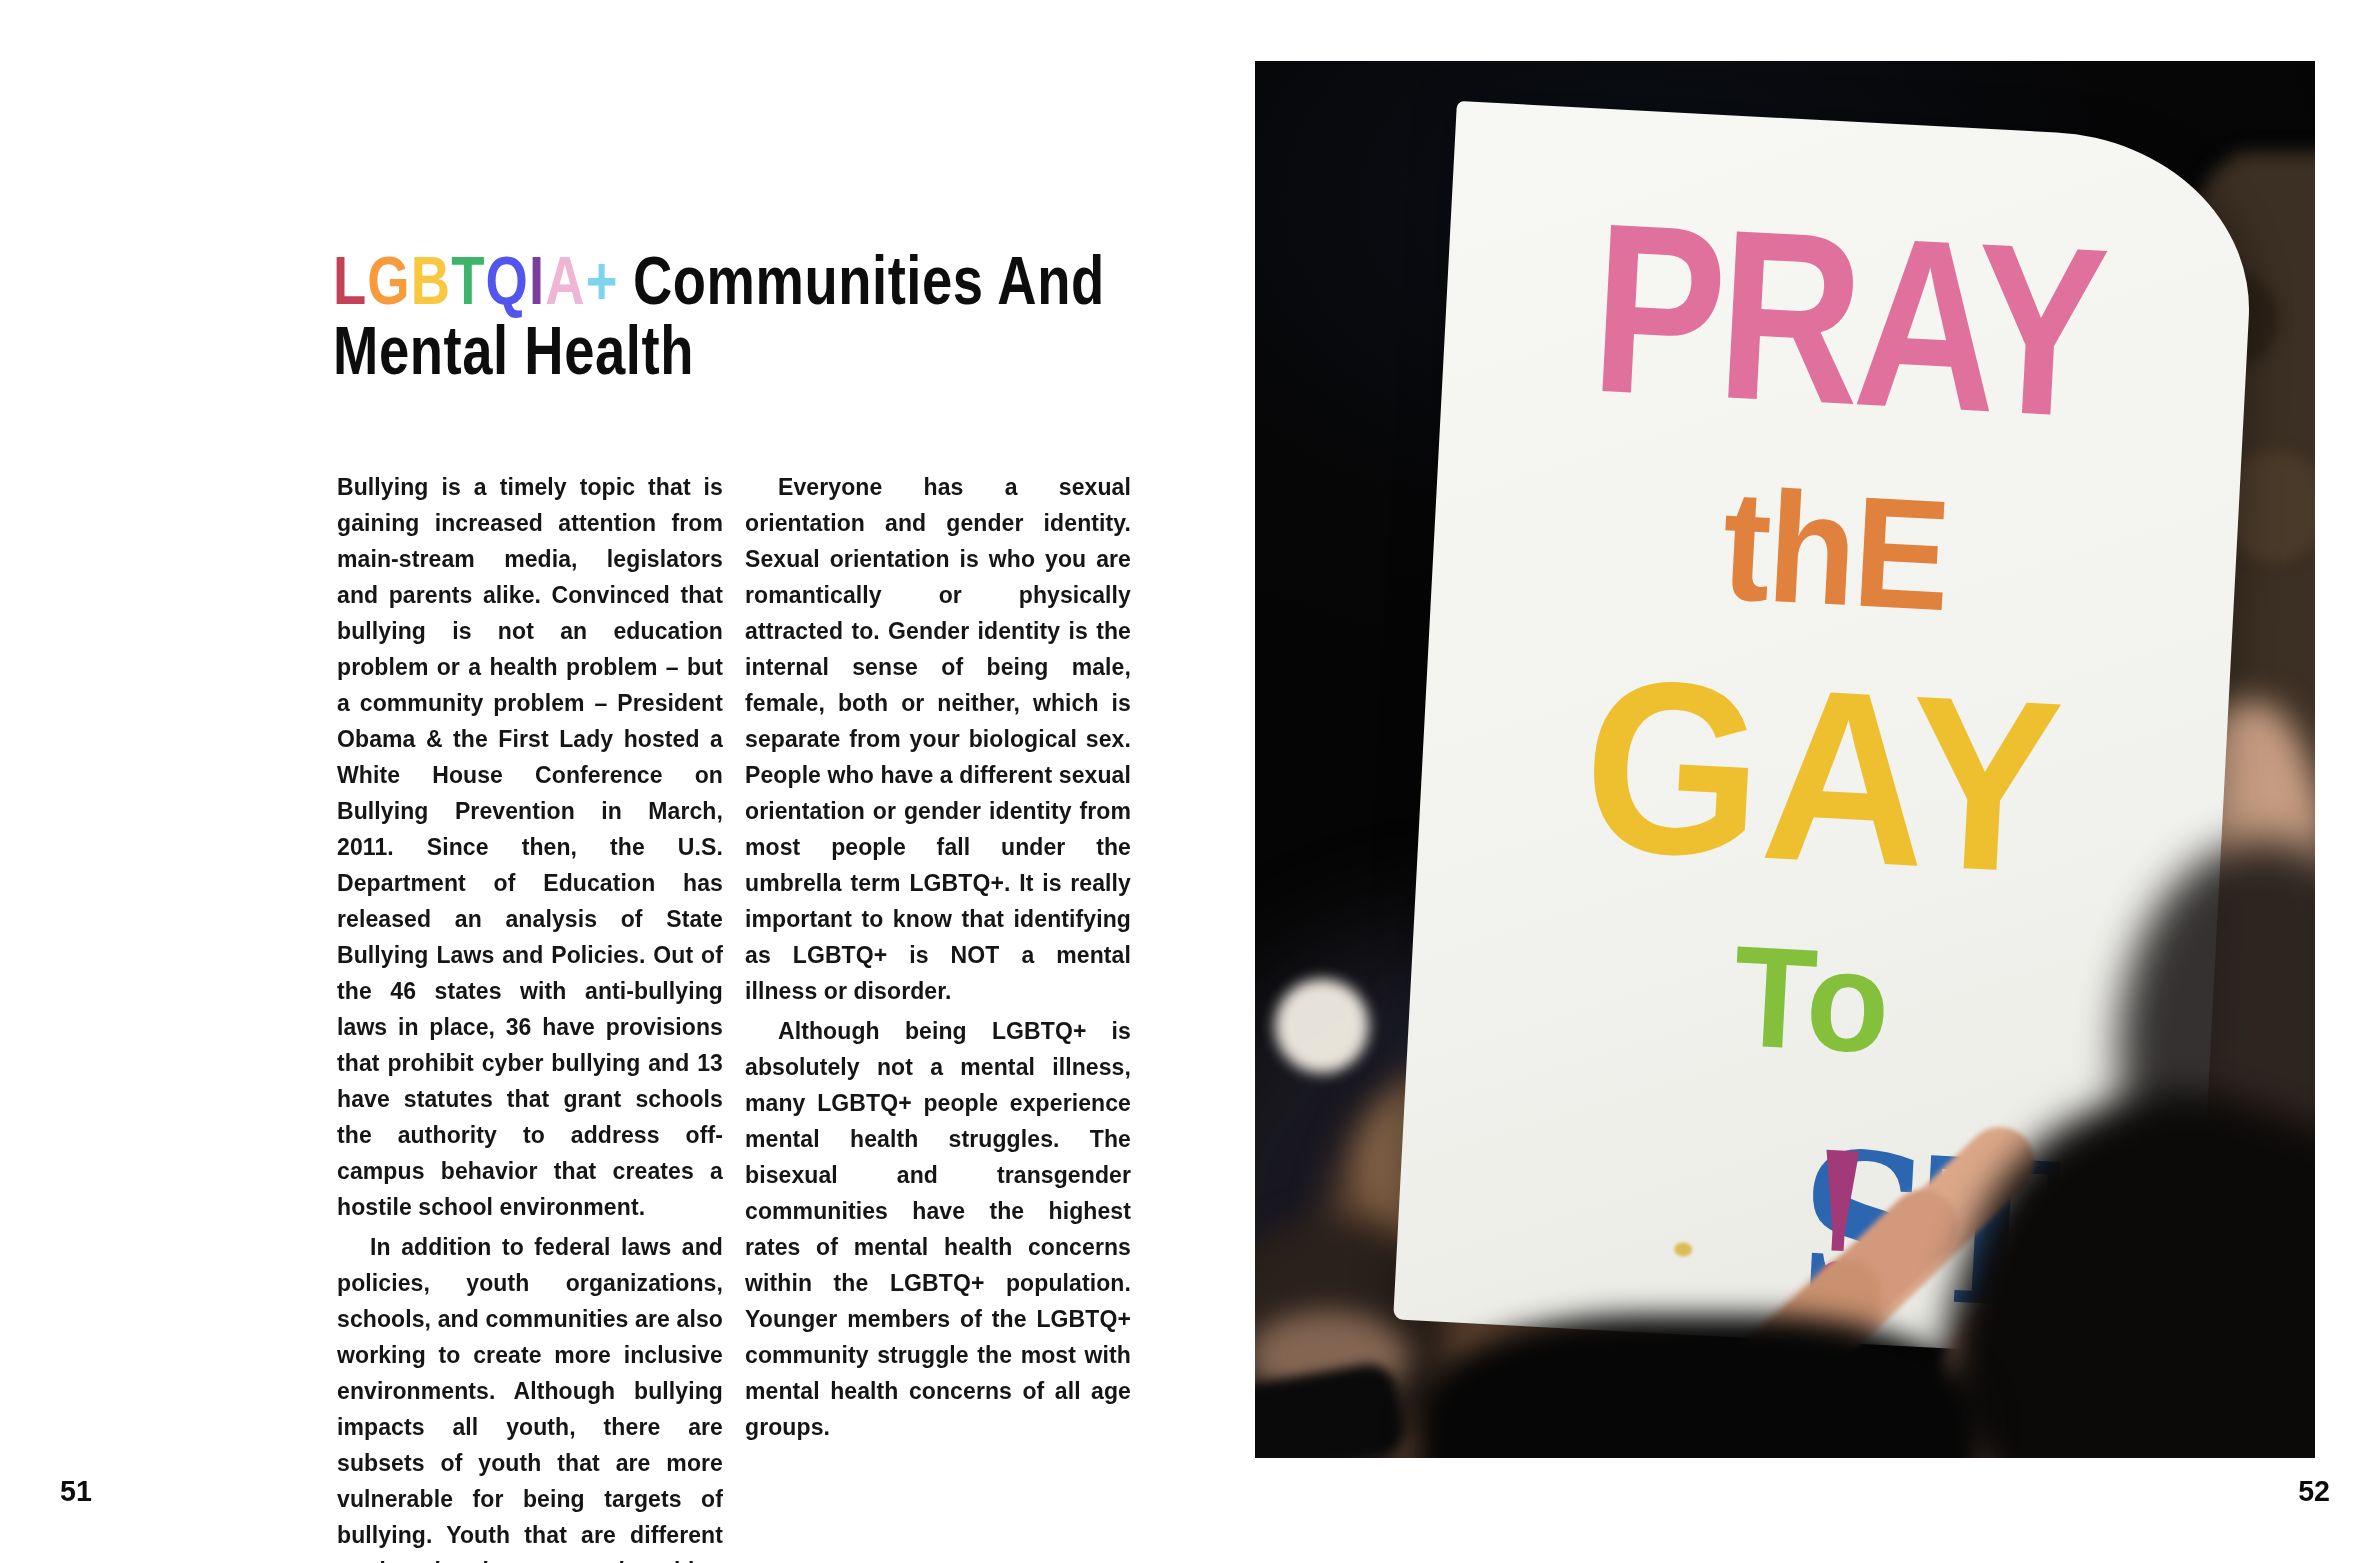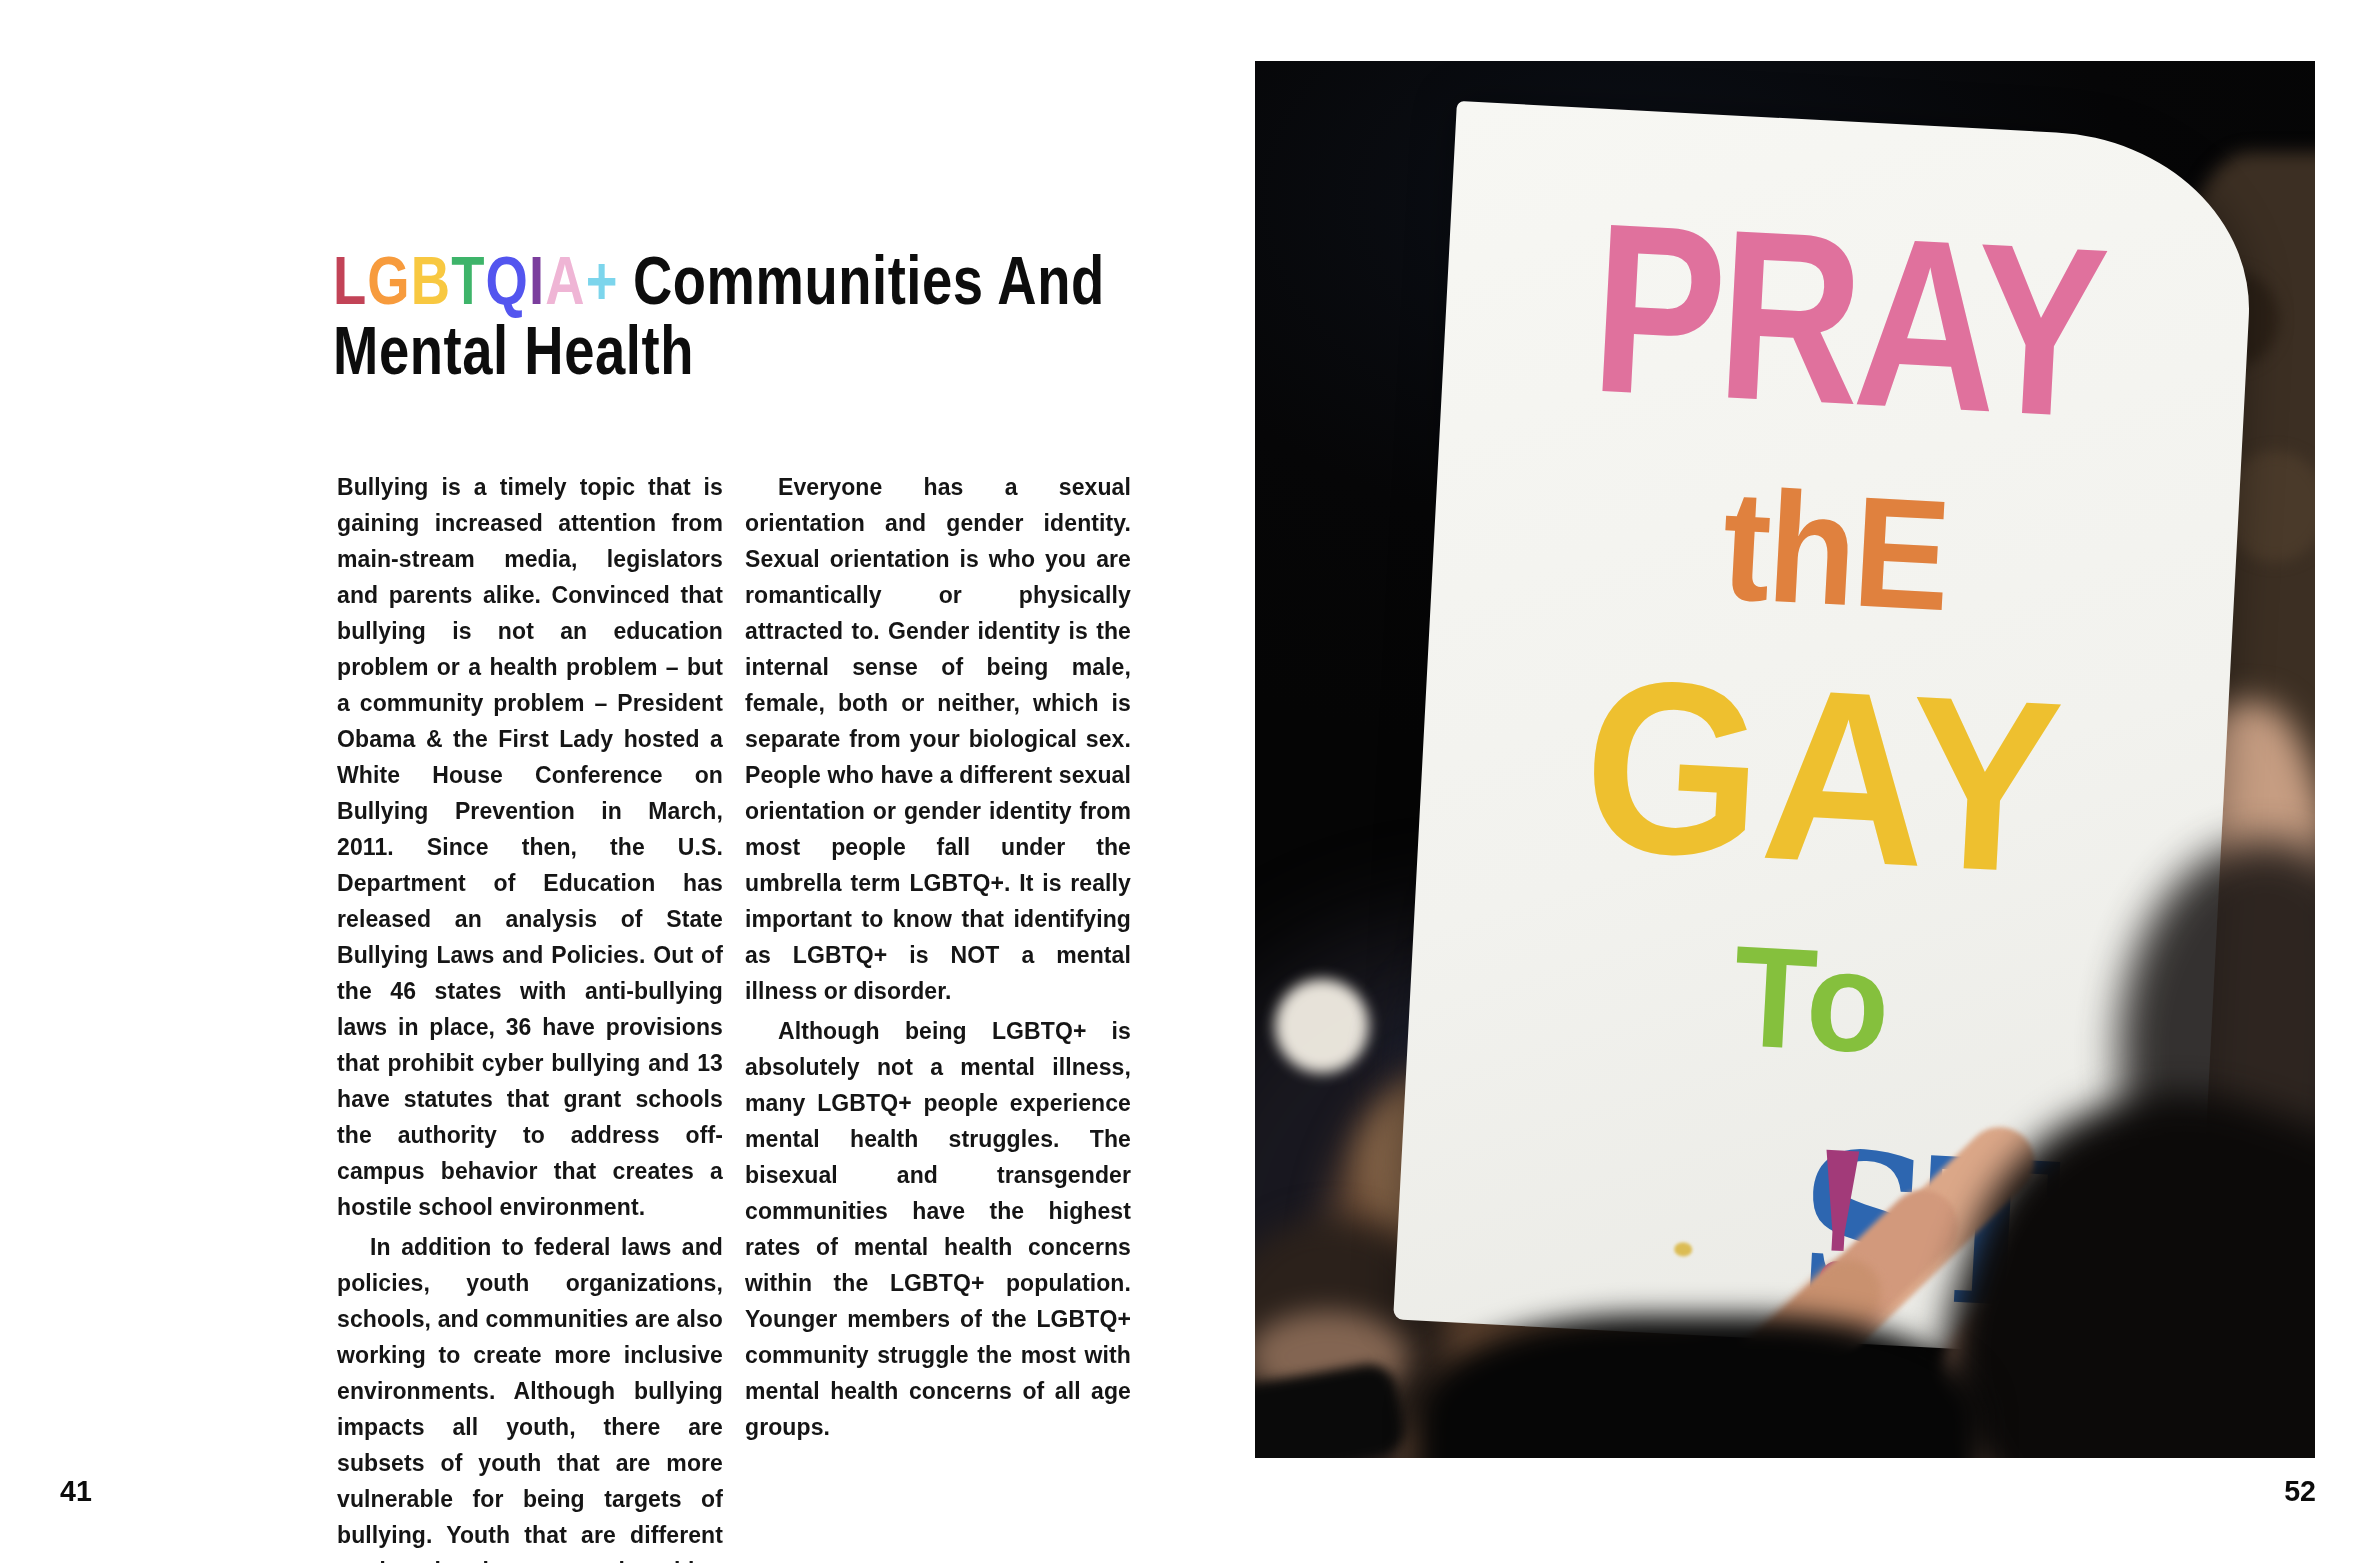--- a/index.html
+++ b/index.html
@@ -27,21 +27,21 @@
   }
   .col1{left:333px;}
   .col2{left:741px;}
   .para{margin:4px;}
   .para.indent{text-indent:33px;}
 
   .page-num{
     position:absolute;top:1475px;font-size:28.6px;font-weight:700;color:#0c0c0c;
   }
   .pn-left{left:60px;}
-  .pn-right{right:61px;text-align:left;}
+  .pn-right{right:47px;text-align:left;}
 
   
   .photo{
     position:absolute;left:1255px;top:61px;width:1060px;height:1397px;
     background:radial-gradient(ellipse 836px 557px at 35% 10%, #0c1018 0%, #060607 60%, #050505 100%);
     overflow:hidden;
   }
   .photo *{position:absolute;}
 
   
@@ -107,21 +107,21 @@
   <p class="para">Bullying is a timely topic that is gaining increased attention from main-stream media, legislators and parents alike. Convinced that bullying is not an education problem or a health problem – but a community problem – President Obama &amp; the First Lady hosted a White House Conference on Bullying Prevention in March, 2011. Since then, the U.S. Department of Education has released an analysis of State Bullying Laws and Policies. Out of the 46 states with anti-bullying laws in place, 36 have provisions that prohibit cyber bullying and 13 have statutes that grant schools the authority to address off-campus behavior that creates a hostile school environment.</p>
   <p class="para indent">In addition to federal laws and policies, youth organizations, schools, and communities are also working to create more inclusive environments. Although bullying impacts all youth, there are subsets of youth that are more vulnerable for being targets of bullying. Youth that are different tend to be the most vulnerable--this includes youth with disabilities or physical characteristics outside the norm, religious minority youth, and sexual minority youth. In fact, LGBT youth report regular experience with school violence. Reports show that Gay, Lesbian, Bi-sexual, Transgender and Questioning (LGBTQ) youth are much more</p>
 </section>
 
 <section class="body-col col2">
   <p class="para indent">Everyone has a sexual orientation and gender identity. Sexual orientation is who you are romantically or physically attracted to. Gender identity is the internal sense of being male, female, both or neither, which is separate from your biological sex. People who have a different sexual orientation or gender identity from most people fall under the umbrella term LGBTQ+. It is really important to know that identifying as LGBTQ+ is NOT a mental illness or disorder.</p>
   <p class="para indent">Although being LGBTQ+ is absolutely not a mental illness, many LGBTQ+ people experience mental health struggles. The bisexual and transgender communities have the highest rates of mental health concerns within the LGBTQ+ population. Younger members of the LGBTQ+ community struggle the most with mental health concerns of all age groups.</p>
 
 </section>
 
-<div class="page-num pn-left">41</div>
+<div class="page-num pn-left">51</div>
 
 <figure class="photo" style="margin:0;">
 
   <div class="crowd-haze"></div>
   <div class="bokeh"></div>
   <div class="sparkle1"></div>
   <div class="sparkle2"></div>
   <div class="navy-cap"></div>
   <div class="hair-mid"></div>
   <div class="hair-mid2"></div>

